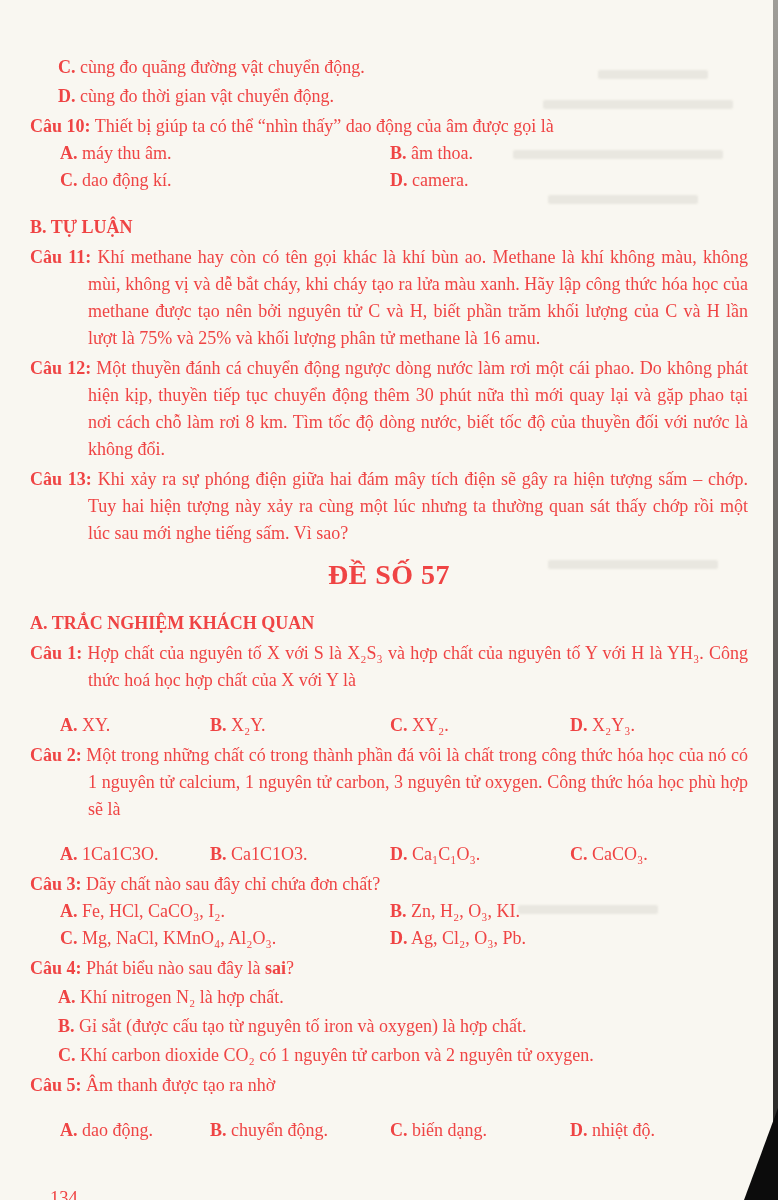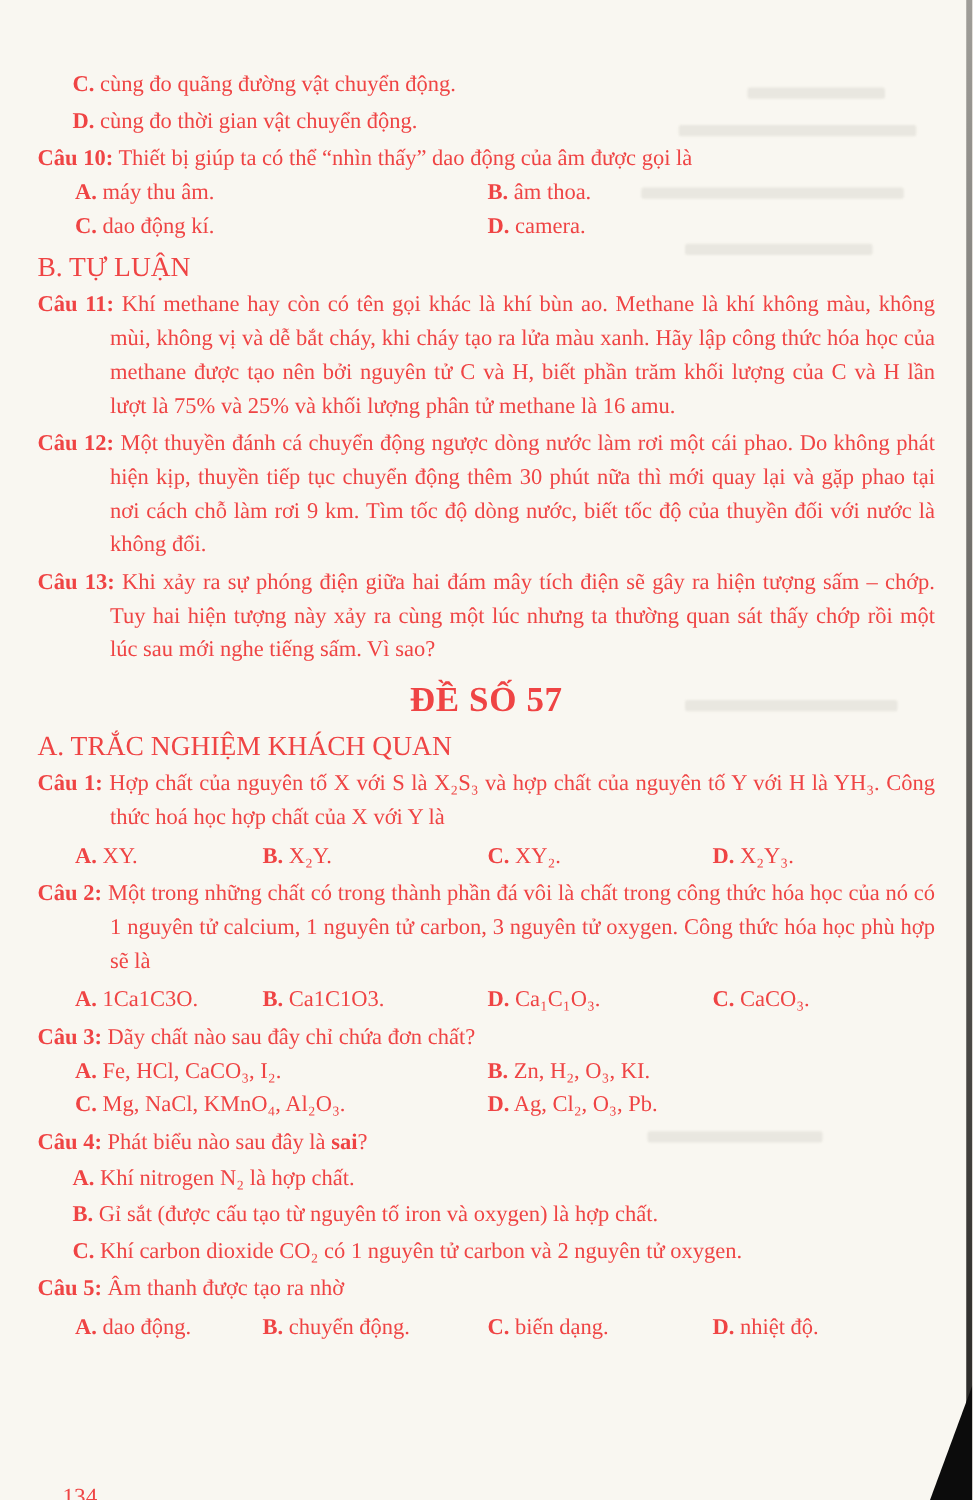--- a/index.html
+++ b/index.html
@@ -5,22 +5,22 @@
 <style>
   html,body{margin:0;padding:0;}
   body{background:#d8d6d1;font-family:"Liberation Serif","DejaVu Serif",serif;}
   .page{position:relative;width:778px;height:1200px;background:#f9f7f1;overflow:hidden;color:#ef4444;margin:0 auto;}
   .content{position:absolute;left:30px;top:52px;width:718px;font-size:18px;line-height:27px;}
   .q{text-align:justify;padding-left:58px;text-indent:-58px;margin-top:3px;}
   .qlabel{font-weight:700;}
   .olabel{font-weight:700;}
   .opt-line{padding-left:28px;margin-top:2px;}
   .row2{display:grid;grid-template-columns:330px 1fr;padding-left:30px;margin-top:0;}
-  .row4{display:grid;grid-template-columns:150px 180px 180px 1fr;padding-left:30px;margin-top:4px;}
-  .sec{font-weight:400;font-size:22px;line-height:27px;margin-top:6px;}
+  .row4{display:grid;grid-template-columns:150px 180px 180px 1fr;padding-left:30px;margin-top:18px;}
+  .sec{font-weight:700;font-size:18px;line-height:27px;margin-top:20px;}
   .de-title{text-align:center;font-weight:700;font-size:28px;line-height:30px;margin:13px 0 7px;letter-spacing:.5px;}
   .page-number{position:absolute;left:30px;top:1188px;font-size:18.5px;margin-left:20px;}
   .edge-strip{position:absolute;top:0;right:0;width:5px;height:100%;
     background:linear-gradient(to bottom,rgba(70,68,64,.5),rgba(25,24,22,.95));}
   .corner-triangle{position:absolute;right:0;bottom:0;width:34px;height:92px;background:#0c0c0c;
     clip-path:polygon(100% 0,100% 100%,0 100%);}
   .bleed{position:absolute;inset:0;pointer-events:none;}
   .bleed > div{position:absolute;background:rgba(112,106,95,.11);border-radius:2px;filter:blur(1px);height:9px;}
   b{font-weight:700;}
 </style>
@@ -64,21 +64,21 @@
 
     <div class="sec">B. TỰ LUẬN</div>
 
     <div class="q">
       <span class="qlabel">Câu 11:</span>
       <span>Khí methane hay còn có tên gọi khác là khí bùn ao. Methane là khí không màu, không mùi, không vị và dễ bắt cháy, khi cháy tạo ra lửa màu xanh. Hãy lập công thức hóa học của methane được tạo nên bởi nguyên tử C và H, biết phần trăm khối lượng của C và H lần lượt là 75% và 25% và khối lượng phân tử methane là 16 amu.</span>
     </div>
 
     <div class="q">
       <span class="qlabel">Câu 12:</span>
-      <span>Một thuyền đánh cá chuyển động ngược dòng nước làm rơi một cái phao. Do không phát hiện kịp, thuyền tiếp tục chuyển động thêm 30 phút nữa thì mới quay lại và gặp phao tại nơi cách chỗ làm rơi 9 km. Tìm tốc độ dòng nước, biết tốc độ của thuyền đối với nước là không đổi.</span>
+      <span>Một thuyền đánh cá chuyển động ngược dòng nước làm rơi một cái phao. Do không phát hiện kịp, thuyền tiếp tục chuyển động thêm 30 phút nữa thì mới quay lại và gặp phao tại nơi cách chỗ làm rơi 8 km. Tìm tốc độ dòng nước, biết tốc độ của thuyền đối với nước là không đổi.</span>
     </div>
 
     <div class="q">
       <span class="qlabel">Câu 13:</span>
       <span>Khi xảy ra sự phóng điện giữa hai đám mây tích điện sẽ gây ra hiện tượng sấm – chớp. Tuy hai hiện tượng này xảy ra cùng một lúc nhưng ta thường quan sát thấy chớp rồi một lúc sau mới nghe tiếng sấm. Vì sao?</span>
     </div>
 
     <div class="de-title">ĐỀ SỐ 57</div>
 
     <div class="sec">A. TRẮC NGHIỆM KHÁCH QUAN</div>

